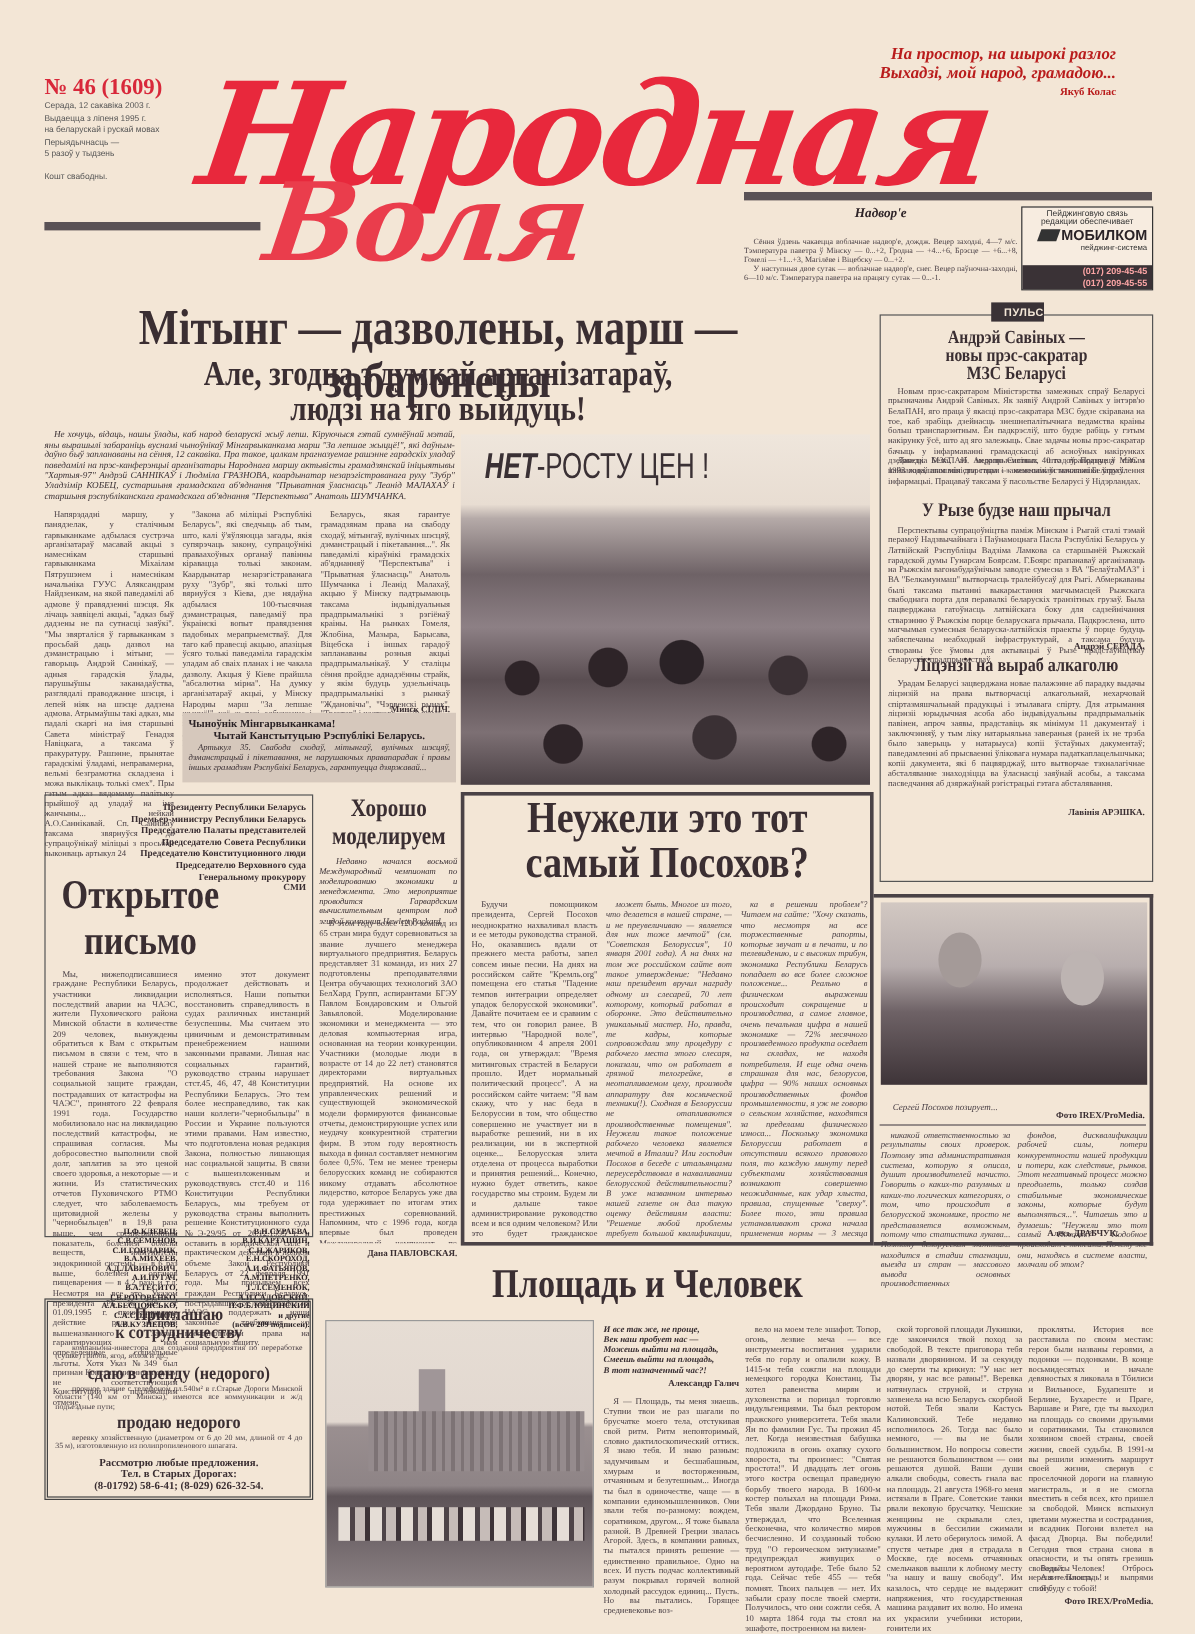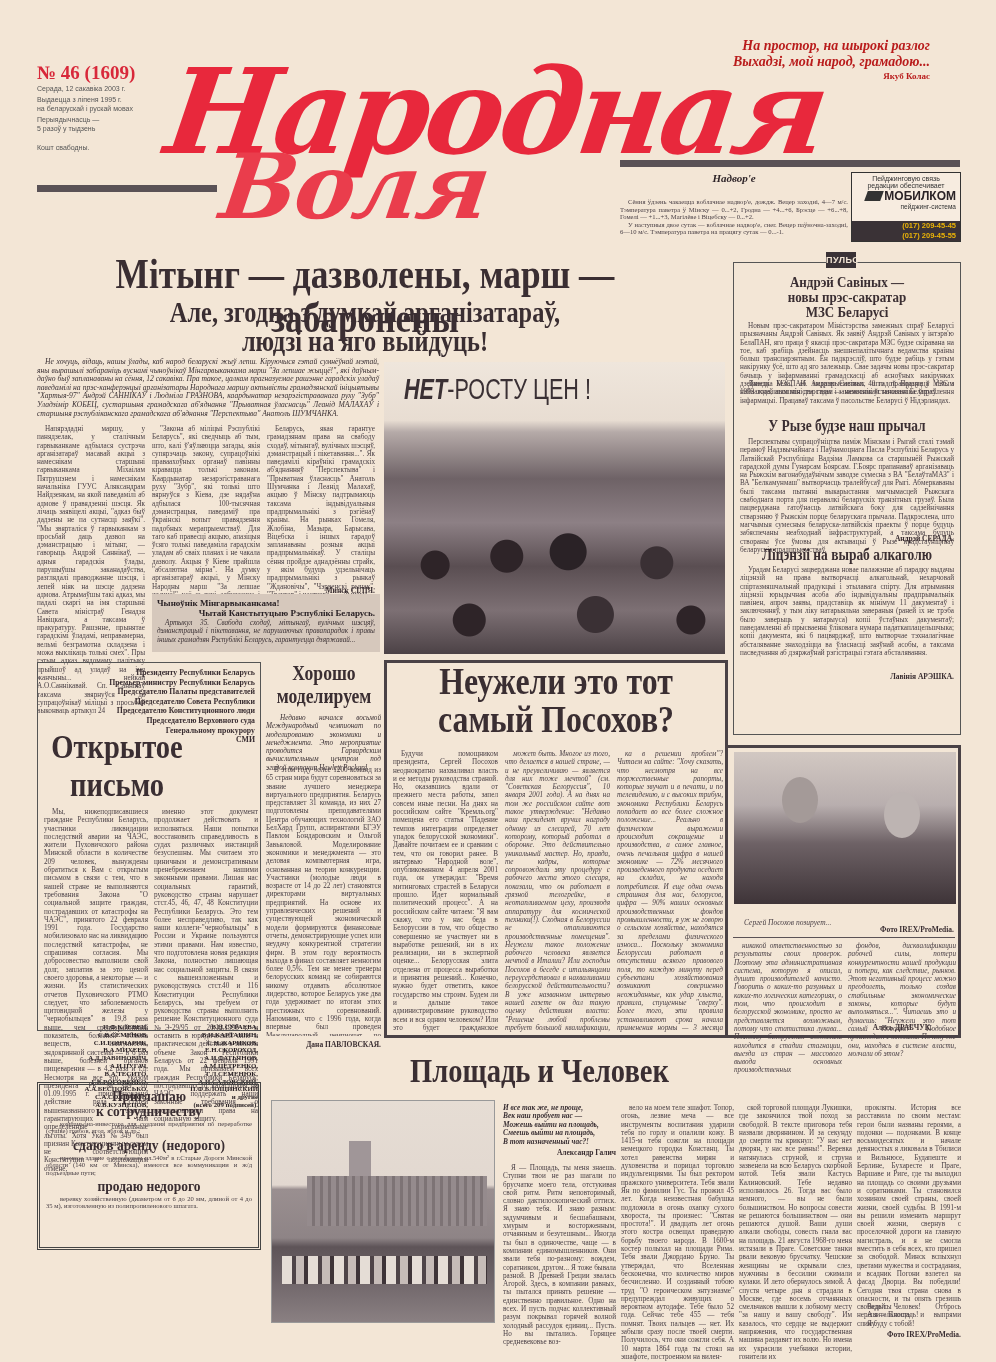--- a/index.html
+++ b/index.html
@@ -46,54 +46,54 @@
 </div>
 
 <div class="abs box" style="left:851px;top:172px;width:110px;height:70px;background:#f7ece0;border-color:#333">
   <div class="sans" style="font-size:7px;text-align:center;margin-top:2px;color:#333">Пейджинговую связь</div>
   <div class="sans" style="font-size:7px;text-align:center;color:#333">редакции обеспечивает</div>
   <div style="display:flex;align-items:center;justify-content:flex-end;padding-right:4px;height:14px">
     <span style="display:inline-block;width:16px;height:10px;background:#333;transform:skewX(-20deg);margin-right:2px"></span>
     <span class="sans" style="font-size:12px;font-weight:bold;color:#2a2226">МОБИЛКОМ</span>
   </div>
   <div class="sans" style="font-size:6.5px;text-align:right;padding-right:4px;color:#333">пейджинг-система</div>
-  <div style="background:#3a3236;color:#eab308;position:absolute;left:0;right:0;bottom:0;height:20px;padding-right:4px">
+  <div style="background:#3a3236;color:#fca5a5;position:absolute;left:0;right:0;bottom:0;height:20px;padding-right:4px">
     <div class="sans" style="font-size:7.5px;font-weight:bold;text-align:right;line-height:10px">(017) 209-45-45</div>
     <div class="sans" style="font-size:7.5px;font-weight:bold;text-align:right;line-height:10px">(017) 209-45-55</div>
   </div>
 </div>
 
 <div class="abs hd" style="left:-40px;top:252px;width:810px;font-size:42px;line-height:44px">Мітынг — дазволены, марш — забаронены</div>
 <div class="abs hd" style="left:30px;top:298px;width:670px;font-size:29px;line-height:29px">
   <div>Але, згодна з думкай арганізатараў,</div>
   <div>людзі на яго выйдуць!</div>
 </div>
 
 <div class="abs txt it" style="left:37px;top:358px;width:342px;font-size:7.6px;line-height:8.6px;text-indent:8px;color:#3a3034">Не хочуць, відаць, нашы ўлады, каб народ беларускі жыў лепш. Кіруючыся гэтай сумнёўнай мэтай, яны вырашылі забараніць вуснамі чыноўнікаў Мінгарвыканкама марш "За лепшае жыццё!", які даўным-даўно быў запланаваны на сёння, 12 сакавіка. Пра такое, цалкам прагназуемае рашэнне гарадскіх уладаў паведамілі на прэс-канферэнцыі арганізатары Народнага маршу актывісты грамадзянскай ініцыятывы "Хартыя-97" Андрэй САННІКАЎ і Людміла ГРАЗНОВА, каардынатар незарэгістраванага руху "Зубр" Уладзімір КОБЕЦ, сустаршыня грамадскага аб'яднання "Прыватная ўласнасць" Леанід МАЛАХАЎ і старшыня рэспубліканскага грамадскага аб'яднання "Перспектыва" Анатоль ШУМЧАНКА.</div>
 
 <div class="abs txt" style="left:37px;top:425px;width:108px;text-indent:8px">Напярэдадні маршу, у панядзелак, у сталічным гарвыканкаме адбылася сустрэча арганізатараў масавай акцыі з намеснікам старшыні гарвыканкама Міхаілам Пятрушэнем і намеснікам начальніка ГУУС Аляксандрам Найдзенкам, на якой паведамілі аб адмове ў правядзенні шэсця. Як лічаць заявіцелі акцыі, "адказ быў дадзены не па сутнасці заяўкі". "Мы звярталіся ў гарвыканкам з просьбай даць дазвол на дэманстрацыю і мітынг, — гаворыць Андрэй Саннікаў, — адныя гарадскія ўлады, парушыўшы заканадаўства, разглядалі праводжанне шэсця, і лепей ніяк на шэсце дадзена адмова. Атрымаўшы такі адказ, мы падалі скаргі на імя старшыні Савета міністраў Генадзя Навіцкага, а таксама ў пракуратуру. Рашэнне, прынятае гарадскімі ўладамі, неправамерна, вельмі безграмотна складзена і можа выклікаць толькі смех". Пры гэтым адказ вядомаму палітыку прыйшоў ад уладаў на імя жанчыны... нейкай А.О.Саннікавай. Сп. Саннікаў таксама звярнуўся да супрацоўнікаў міліцыі з просьбай выконваць артыкул 24</div>
 <div class="abs txt" style="left:152px;top:425px;width:108px;text-indent:8px">"Закона аб міліцыі Рэспублікі Беларусь", які сведчыць аб тым, што, калі ў'яўляюцца загады, якія супярэчаць закону, супрацоўнікі праваахоўных органаў павінны кіравацца толькі законам. Каардынатар незарэгістраванага руху "Зубр", які толькі што вярнуўся з Кіева, дзе нядаўна адбылася 100-тысячная дэманстрацыя, паведаміў пра ўкраінскі вопыт правядзення падобных мерапрыемстваў. Для таго каб правесці акцыю, апазіцыя ўсяго толькі паведаміла гарадскім уладам аб сваіх планах і не чакала дазволу. Акцыя ў Кіеве прайшла "абсалютна мірна". На думку арганізатараў акцыі, у Мінску Народны марш "За лепшае жыццё!" усё ж такі адбудзецца і пройдзе "ў адпаведнасці з артыкулам 35 Канстытуцыі Рэспублікі</div>
 <div class="abs txt" style="left:267px;top:425px;width:108px;text-indent:8px">Беларусь, якая гарантуе грамадзянам права на свабоду сходаў, мітынгаў, вулічных шэсцяў, дэманстрацый і пікетавання...". Як паведамілі кіраўнікі грамадскіх аб'яднанняў "Перспектыва" і "Прыватная ўласнасць" Анатоль Шумчанка і Леанід Малахаў, акцыю ў Мінску падтрымаюць таксама індывідуальныя прадпрымальнікі з рэгіёнаў краіны. На рынках Гомеля, Жлобіна, Мазыра, Барысава, Віцебска і іншых гарадоў запланаваны розныя акцыі прадпрымальнікаў. У сталіцы сёння пройдзе аднадзённы страйк, у якім будуць удзельнічаць прадпрымальнікі з рынкаў "Ждановічы", "Чэрвенскі рынак", "Трактар" і частковa — "Дынама".</div>
 <div class="abs sig" style="left:267px;top:586px;width:108px">Минск СІЛІЧ.</div>
 
 <div class="abs" style="left:152px;top:594px;width:228px;height:58px;background:#d6c8bc;padding:4px 5px">
   <div style="font-weight:bold;font-size:9px;line-height:10px">Чыноўнік Мінгарвыканкама!</div>
-  <div style="text-align:right;font-weight:bold;font-size:9px;line-height:10px">Чытай Канстытуцыю Рэспублікі Беларусь.</div>
+  <div style="text-align:center;font-weight:bold;font-size:9px;line-height:10px">Чытай Канстытуцыю Рэспублікі Беларусь.</div>
   <div class="txt it" style="text-indent:8px;margin-top:1px;color:#3a3034">Артыкул 35. Свабода сходаў, мітынгаў, вулічных шэсцяў, дэманстрацый і пікетавання, не парушаючых правапарадак і правы іншых грамадзян Рэспублікі Беларусь, гарантуецца дзяржавай...</div>
 </div>
 
 <div class="abs photo" style="left:384px;top:362px;width:341px;height:292px;background:linear-gradient(180deg,#efe6dc 0%,#e8ddd2 20%,#b5aaa8 24%,#6e6266 40%,#8d8085 55%,#5a4e52 70%,#7d7074 85%,#4c4246 100%)">
   <div style="position:absolute;left:20px;top:10px;font-family:'Liberation Sans',sans-serif;font-size:30px;color:#3a3034;transform:scaleX(.72);transform-origin:left;white-space:nowrap">
     <span style="font-weight:bold;font-style:italic">НЕТ</span><span>-РОСТУ ЦЕН !</span>
   </div>
   <div style="position:absolute;left:0;right:0;top:170px;height:110px;background:radial-gradient(circle at 15% 30%,#2e2428 14px,transparent 15px),radial-gradient(circle at 36% 22%,#2e2428 16px,transparent 17px),radial-gradient(circle at 54% 18%,#2a2226 18px,transparent 19px),radial-gradient(circle at 80% 28%,#3a3034 16px,transparent 17px),radial-gradient(circle at 25% 80%,#2e2428 16px,transparent 17px),radial-gradient(circle at 62% 75%,#3a3034 18px,transparent 19px),radial-gradient(circle at 90% 80%,#2e2428 14px,transparent 15px)"></div>
 </div>
 
 <div class="abs box" style="left:733px;top:262px;width:228px;height:473px;border-color:#555"></div>
-<div class="abs sans" style="left:826px;top:252px;width:30px;height:16px;background:#3a3236;color:#f3e6d6;font-size:9px;font-weight:bold;text-align:left;line-height:16px;letter-spacing:.5px">ПУЛЬС</div>
+<div class="abs sans" style="left:826px;top:252px;width:44px;height:16px;background:#3a3236;color:#f3e6d6;font-size:9px;font-weight:bold;text-align:right;line-height:16px;letter-spacing:.5px">ПУЛЬС</div>
 <div class="abs hd" style="left:740px;top:274px;width:214px;font-size:15.5px;line-height:15px">
   <div>Андрэй Савіных —</div>
   <div>новы прэс-сакратар</div>
   <div>МЗС Беларусі</div>
 </div>
 <div class="abs txt" style="left:740px;top:322px;width:214px;text-indent:8px">Новым прэс-сакратаром Міністэрства замежных спраў Беларусі прызначаны Андрэй Савіных. Як заявіў Андрэй Савіных у інтэрв'ю БелаПАН, яго праца ў якасці прэс-сакратара МЗС будзе скіравана на тое, каб зрабіць дзейнасць знешнепалітычнага ведамства краіны больш транспарэнтным. Ён падкрэсліў, што будзе рабіць у гэтым накірунку ўсё, што ад яго залежыць. Свае задачы новы прэс-сакратар бачыць у інфармаванні грамадскасці аб асноўных накірунках дзейнасці МЗС, аб мерапрыемствах, што праводзяцца гэтым найважнейшым міністэрствам і замежнымі ўстановамі Беларусі.</div>
 <div class="abs txt" style="left:740px;top:380px;width:214px;text-indent:8px">Даведка БелаПАН. Андрэю Савіных 40 гадоў. Працуе ў МЗС з 1993 года, апошнія два гады — намеснікам начальніка ўпраўлення інфармацыі. Працаваў таксама ў пасольстве Беларусі ў Нідэрландах.</div>
 
 <div class="abs hd" style="left:740px;top:417px;width:214px;font-size:16px;line-height:18px">У Рызе будзе наш прычал</div>
 <div class="abs txt" style="left:740px;top:438px;width:214px;text-indent:8px">Перспектывы супрацоўніцтва паміж Мінскам і Рыгай сталі тэмай перамоў Надзвычайнага і Паўнамоцнага Пасла Рэспублікі Беларусь у Латвійскай Рэспубліцы Вадзіма Ламкова са старшынёй Рыжскай гарадской думы Гунарсам Боярсам. Г.Боярс прапанаваў арганізаваць на Рыжскім вагонабудаўнічым заводзе сумесна з ВА "БелаўтаМАЗ" і ВА "Белкамунмаш" вытворчасць тралейбусаў для Рыгі. Абмеркаваны былі таксама пытанні выкарыстання магчымасцей Рыжскага свабоднага порта для перавалкі беларускіх транзітных грузаў. Была пацверджана гатоўнасць латвійскага боку для садзейнічання стварэнню ў Рыжскім порце беларускага прычала. Падкрэслена, што магчымыя сумесныя беларуска-латвійскія праекты ў порце будуць забяспечаны неабходнай інфраструктурай, а таксама будуць створаны ўсе ўмовы для актывацыі ў Рызе прадстаўніцтваў беларускіх прадпрыемстваў.</div>
@@ -179,20 +179,25 @@
 <div class="abs" style="left:37px;top:1082px;width:224px;height:168px;border:3px double #444;padding:4px 6px;text-align:center">
   <div class="hd" style="font-size:15px;line-height:15px;transform:scaleX(.9)">
     <div>Приглашаю</div>
     <div>к сотрудничеству</div>
   </div>
   <div class="txt" style="text-indent:14px;font-size:6.6px;line-height:7.4px;margin-top:1px">компаньона-инвестора для создания предприятия по переработке (сушке) грибов, ягод, яблок и др.;</div>
   <div class="hd" style="font-size:15px;line-height:17px;margin-top:2px;transform:scaleX(.9)">сдаю в аренду (недорого)</div>
   <div class="txt" style="text-indent:14px;font-size:6.6px;line-height:7.4px">прочное здание с телефоном пл.540м² в г.Старые Дороги Минской области (140 км от Минска), имеются все коммуникации и ж/д подъездные пути;</div>
   <div class="hd" style="font-size:15px;line-height:17px;margin-top:2px;transform:scaleX(.9)">продаю недорого</div>
   <div class="txt" style="text-indent:14px;font-size:6.6px;line-height:7.4px">веревку хозяйственную (диаметром от 6 до 20 мм, длиной от 4 до 35 м), изготовленную из полипропиленового шпагата.</div>
+  <div style="font-weight:bold;font-size:9px;line-height:9.5px;margin-top:5px;color:#3a2e32">
+    <div>Рассмотрю любые предложения.</div>
+    <div>Тел. в Старых Дорогах:</div>
+    <div>(8-01792) 58-6-41; (8-029) 626-32-54.</div>
+  </div>
 </div>
 
 <div class="abs hd" style="left:410px;top:1052px;width:400px;font-size:34px;line-height:38px;text-align:left;transform-origin:left">Площадь и Человек</div>
 
 <div class="abs photo" style="left:271px;top:1100px;width:224px;height:223px;border:1px solid #999;background:linear-gradient(180deg,#e6ddd4 0%,#e2d8d0 38%,#9a8f90 40%,#8e8486 62%,#5e5458 66%,#6e6468 80%,#8a8082 100%)">
   <div style="position:absolute;left:77px;top:40px;width:22px;height:85px;background:#a09698"></div>
   <div style="position:absolute;left:35px;top:75px;width:180px;height:50px;background:repeating-linear-gradient(90deg,#958b8d 0 5px,#7d7375 5px 8px)"></div>
   <div style="position:absolute;left:10px;top:155px;width:205px;height:28px;background:repeating-linear-gradient(90deg,#e5ddd6 0 10px,#4e4448 10px 14px,#c6bcb8 14px 22px,#3e3438 22px 26px)"></div>
 </div>
 

